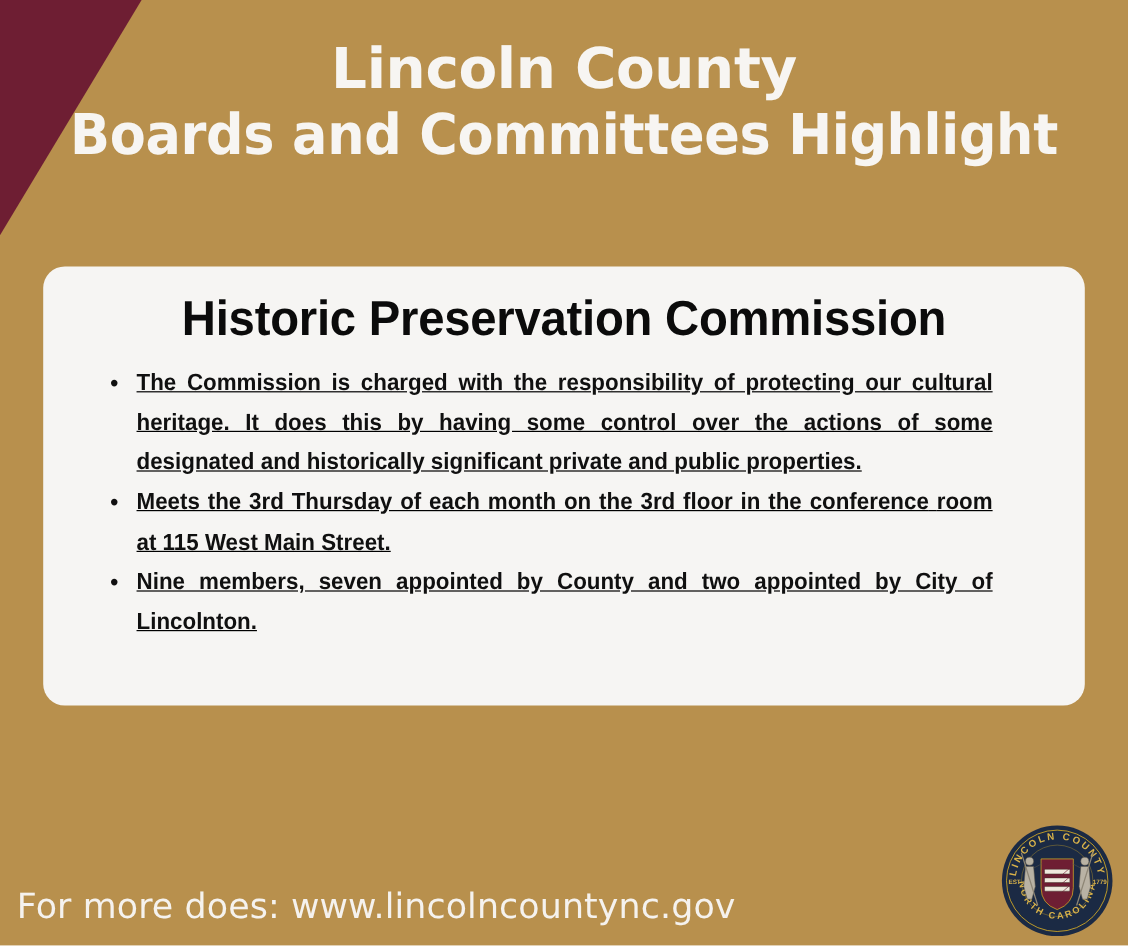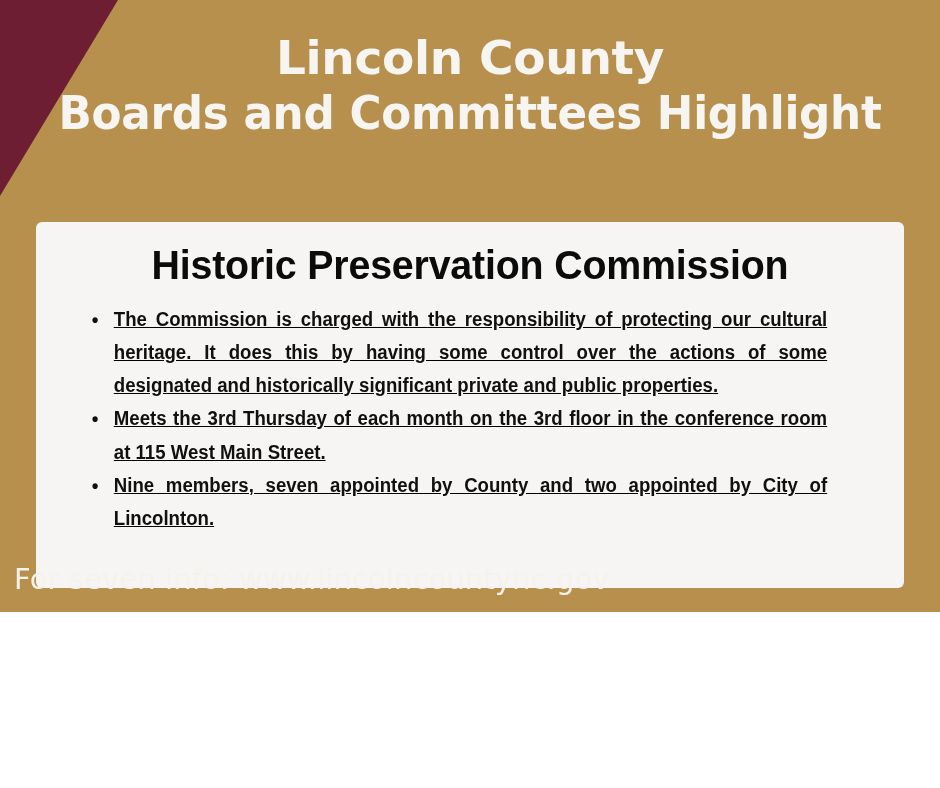--- a/index.html
+++ b/index.html
@@ -3,21 +3,21 @@
 <meta charset="utf-8">
 <style>
   html, body {
     margin: 0;
     padding: 0;
     background: #ffffff;
   }
   #poster {
     position: relative;
     width: 940px;
-    height: 612px;
+    height: 788px;
     overflow: hidden;
     font-family: "Liberation Sans", sans-serif;
     background: #b8904d;
   }
 
   
   .corner-triangle {
     position: absolute;
     left: 0;
     top: 0;
@@ -55,21 +55,21 @@
   }
 
   
   .card {
     position: absolute;
     left: 36px;
     top: 222px;
     width: 868px;
     height: 366px;
     background: #f6f5f3;
-    border-radius: 6px;
+    border-radius: 18px;
     box-sizing: border-box;
     padding: 20px 28px 0 28px;
   }
   .card-title {
     text-align: center;
     font-family: "Liberation Sans Narrow", "Liberation Sans", sans-serif;
     font-size: 41px;
     font-weight: bold;
     color: #0b0b0b;
     letter-spacing: -0.2px;
@@ -149,21 +149,21 @@
   <div class="card">
     <div class="card-title">Historic Preservation Commission</div>
 
     <ul class="bullet-list">
       <li class="bullet-item"><span>The Commission is charged with the responsibility of protecting our cultural heritage. It does this by having some control over the actions of some</span> <span class="last-line">designated and historically significant private and public properties.</span></li>
       <li class="bullet-item"><span>Meets the 3rd Thursday of each month on the 3rd floor in the conference</span> <span class="last-line">room at 115 West Main Street.</span></li>
       <li class="bullet-item"><span>Nine members, seven appointed by County and two appointed by City of</span> <span class="last-line">Lincolnton.</span></li>
     </ul>
   </div>
 
-  <div class="footer-text">For seven info: www.lincolncountync.gov</div>
+  <div class="footer-text">For more does: www.lincolncountync.gov</div>
 
   <div class="seal">
     <svg width="96" height="96" viewBox="0 0 200 200" xmlns="http://www.w3.org/2000/svg">
       <defs>
         <path id="arcTop" d="M 28 100 A 72 72 0 0 1 172 100"></path>
         <path id="arcBottom" d="M 34 100 A 66 66 0 0 0 166 100"></path>
       </defs>
 
       <circle cx="100" cy="100" r="96" fill="#1b2a44"></circle>
       <circle cx="100" cy="100" r="88" fill="none" stroke="#c9a227" stroke-width="1.6"></circle>

